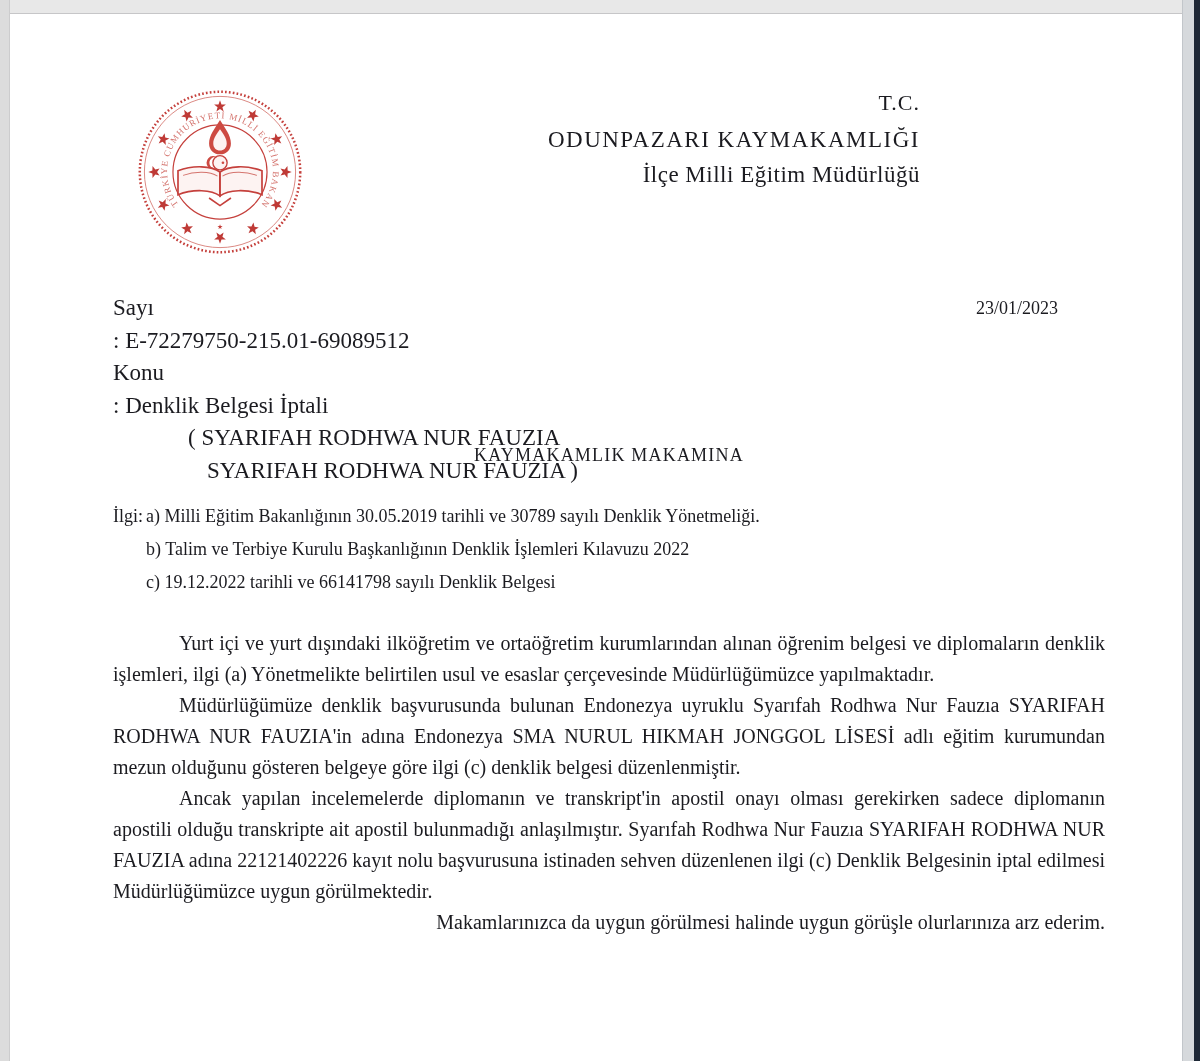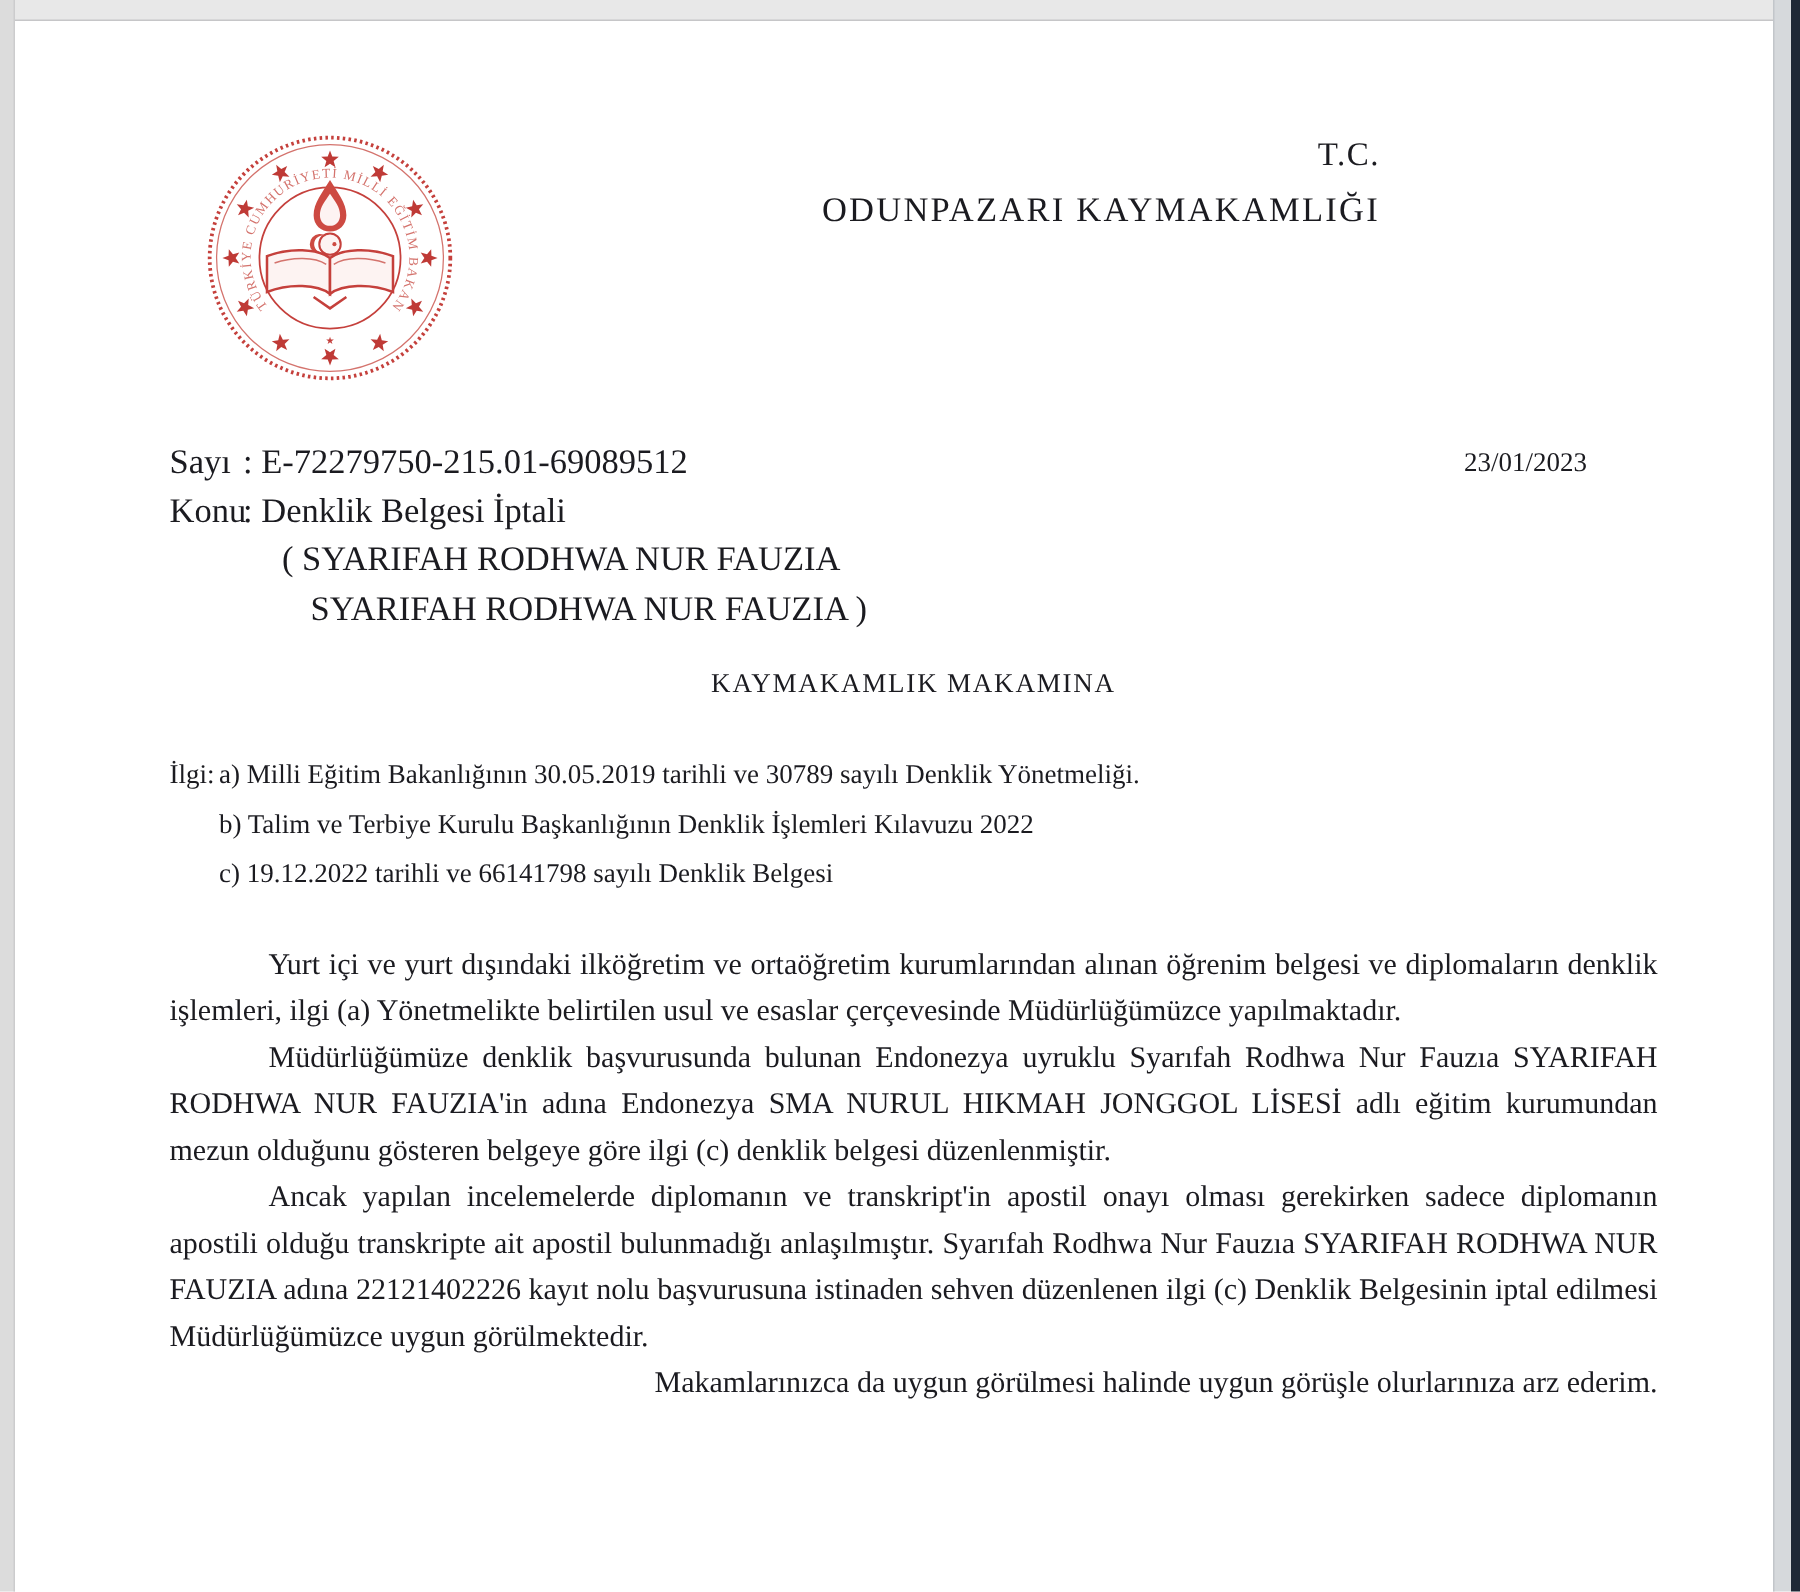--- a/index.html
+++ b/index.html
@@ -15,21 +15,21 @@
   .edge-right-dark { position:absolute; right:0; top:0; width:6px; height:1061px; background:#1e2836; }
 
   .seal { position:absolute; left:136px; top:88px; width:168px; height:168px; }
 
   .header-text { position:absolute; left:300px; top:88px; width:620px; text-align:right; }
   .h-tc   { font-size:22px; line-height:30px; letter-spacing:1px; }
   .h-auth { font-size:23px; line-height:28px; margin-top:8px; letter-spacing:1.5px; }
   .h-dept { font-size:23px; line-height:28px; margin-top:7px; letter-spacing:0.5px; }
 
   .meta { position:absolute; left:113px; top:292px; font-size:23px; line-height:32.5px; }
-  .meta-row { display:flex; }
+  .meta-row { display:flex;flex-direction:column; }
   .meta-label { width:49px; }
   .paren1 { margin-left:75px; }
   .paren2 { margin-left:94px; }
   .doc-date { position:absolute; left:976px; top:292px; font-size:18px; line-height:32px; }
 
   .doc-title { position:absolute; left:113px; top:445px; width:992px; text-align:center;
                font-size:18px; letter-spacing:1.2px; }
 
   .refs { position:absolute; left:113px; top:500px; width:1000px; font-size:18px; line-height:33px; }
   .refs-label { position:absolute; left:0; top:0; }
@@ -89,20 +89,21 @@
   <path d="M100 100 C110 92.5 132 91.5 150 98.5 L150 127 C132 120 110 121 100 128.5 Z" fill="#fdf3f2" stroke="#c5403c" stroke-width="2"></path>
   <path d="M56 104 C70 99 88 99 97 105" fill="none" stroke="#d4736d" stroke-width="1.2"></path>
   <path d="M144 104 C130 99 112 99 103 105" fill="none" stroke="#d4736d" stroke-width="1.2"></path>
   <path d="M100 100 L100 128.5" stroke="#c5403c" stroke-width="1.4"></path>
   <path d="M87 131 L100 140 L113 131" fill="none" stroke="#c5403c" stroke-width="2"></path>
 </svg>
 
 <div class="header-text">
   <div class="h-tc">T.C.</div>
   <div class="h-auth">ODUNPAZARI KAYMAKAMLIĞI</div>
+  <div class="h-dept">İlçe Milli Eğitim Müdürlüğü</div>
 </div>
 
 <div class="meta">
   <div class="meta-row">
     <span class="meta-label">Sayı</span>
     <span>: E-72279750-215.01-69089512</span>
   </div>
   <div class="meta-row">
     <span class="meta-label">Konu</span>
     <span>: Denklik Belgesi İptali</span>

